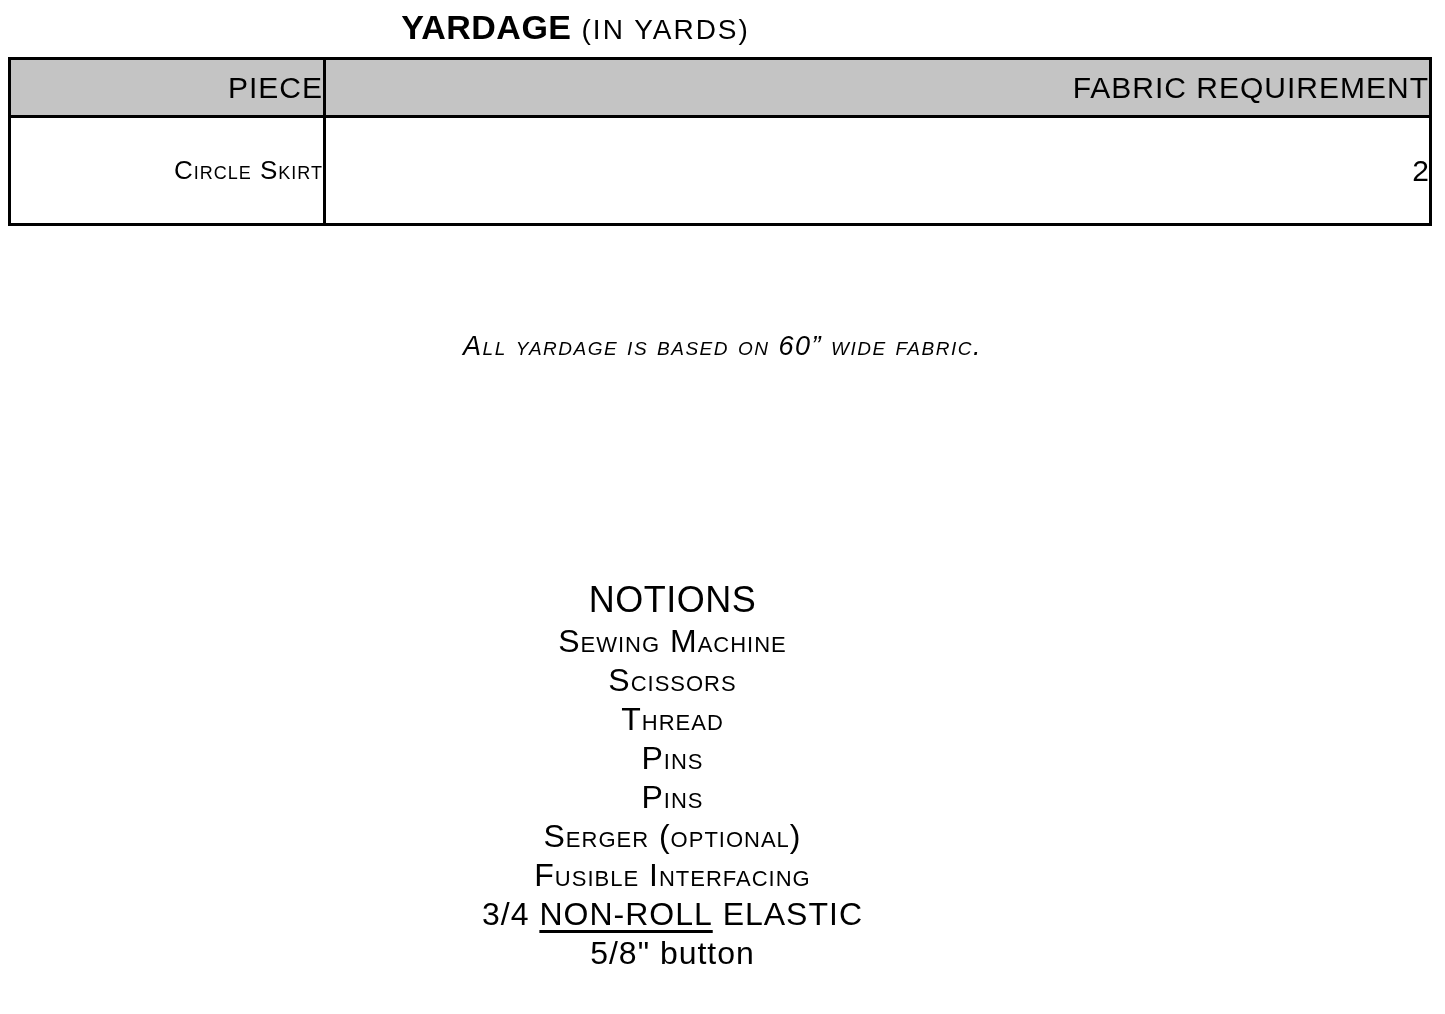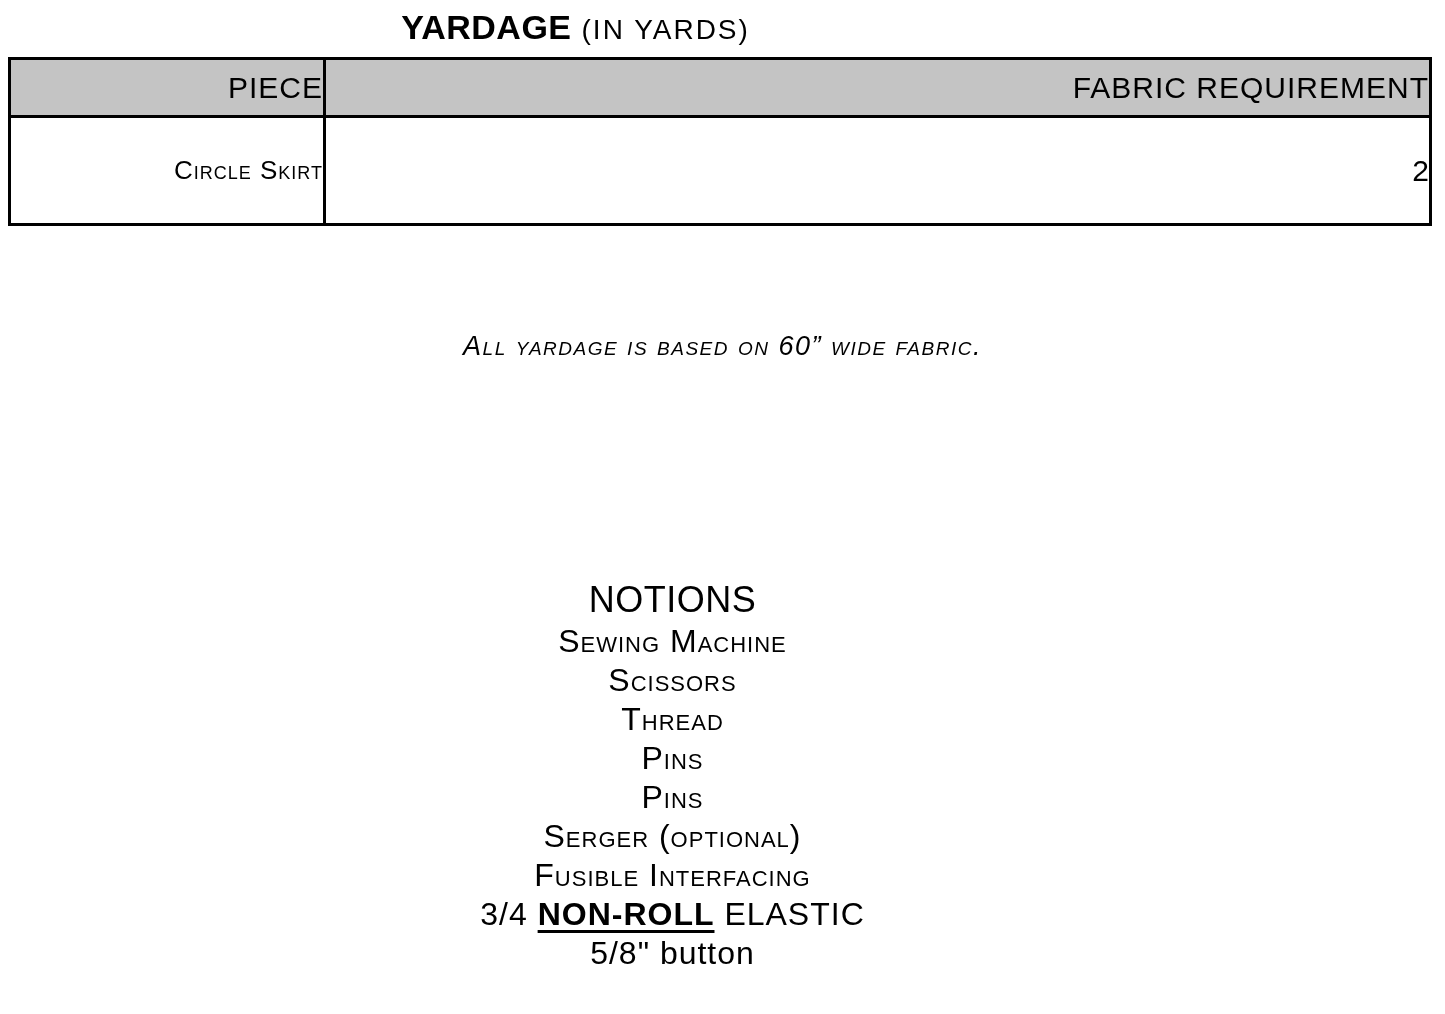--- a/index.html
+++ b/index.html
@@ -121,21 +121,21 @@
     font-weight: 300;
     font-variant: small-caps;
     letter-spacing: 1px;
     line-height: 39px;
     white-space: nowrap;
   }
   .notions-list li.plain {
     font-variant: normal;
   }
   .emph {
-    font-weight: 700;
+    font-weight: 400;
     text-decoration: underline;
     text-decoration-thickness: 3px;
     text-underline-offset: 5px;
     font-variant: normal;
   }
 </style>
 </head>
 <body>
 
 <div class="title-row">

